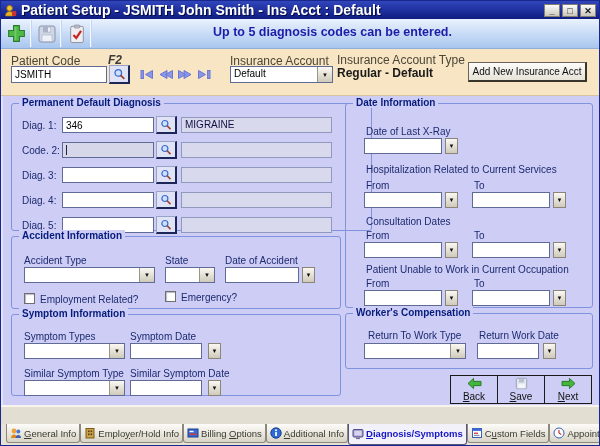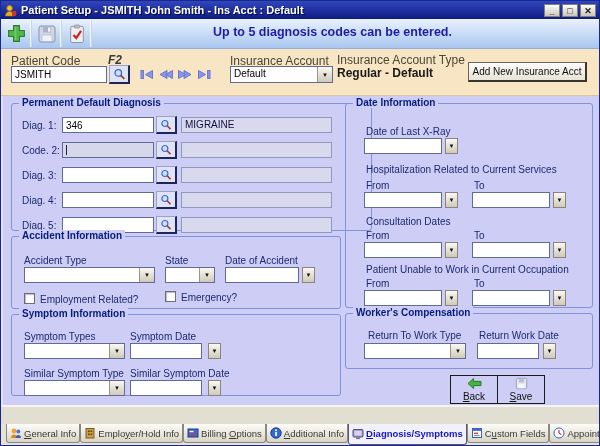--- a/index.html
+++ b/index.html
@@ -1,20 +1,20 @@
 <!DOCTYPE html>
 <html><head>
 <meta charset="utf-8">
 <style>
   html,body{margin:0;padding:0;background:#9aa0a8;font-family:"Liberation Sans",sans-serif;}
   .window{position:relative;width:600px;height:446px;background:#e6e3d6;border:1px solid #18288f;box-sizing:border-box;overflow:hidden;}
 
   
   .titlebar{position:absolute;top:0;left:0;right:0;height:18px;background:linear-gradient(#3146bc,#0e1b82);display:flex;align-items:center;padding:0 3px;box-sizing:border-box;}
-  .title-text{color:#fff;font-size:11px;font-weight:bold;margin-left:4px;white-space:nowrap;text-shadow:1px 1px 0 #000a40;}
+  .title-text{color:#fff;font-size:14px;font-weight:bold;margin-left:4px;white-space:nowrap;text-shadow:1px 1px 0 #000a40;}
   .win-btns{margin-left:auto;display:flex;gap:2px;}
   .win-btn{width:16px;height:13px;background:linear-gradient(#fdfdfd,#c9c5bb);border:1px solid #84806f;font-size:9px;line-height:12px;text-align:center;color:#1a1a1a;font-weight:bold;box-sizing:border-box;cursor:default;}
 
   
   .toolbar{position:absolute;top:18px;left:0;right:0;height:30px;background:linear-gradient(#eaf2fd,#a9c6ef);border-bottom:1px solid #8fb0dd;box-sizing:border-box;}
   .tool-btn{position:absolute;top:1px;width:29px;height:27px;display:flex;align-items:center;justify-content:center;border-right:1px solid #c2d4ef;box-shadow:inset -1px 0 0 #f4f9ff;}
   .toolbar-msg{position:absolute;top:6px;left:95px;right:30px;text-align:center;color:#1c1ca8;font-weight:bold;font-size:12.5px;}
 
   
   .header{position:absolute;top:48px;left:0;right:0;height:47px;background:#f8e5c4;border-bottom:1px solid #d8c49c;box-sizing:border-box;}
@@ -280,20 +280,26 @@
       <span><u>B</u>ack</span>
     </div>
     <div class="navbtn" style="left:494px;top:279px;">
       <svg width="13" height="13" viewBox="0 0 20 20">
           <rect x="2" y="2" width="16" height="16" rx="2" fill="#e4e7ee" stroke="#7d8496"></rect>
           <rect x="6" y="2.5" width="8" height="6" fill="#b8c0d2"></rect>
           <rect x="5" y="11" width="10" height="6.4" fill="#f4f6fa"></rect>
         </svg>
       <span><u>S</u>ave</span>
     </div>
+    <div class="navbtn" style="left:541px;top:279px;">
+      <svg width="15" height="13" viewBox="0 0 16 14">
+          <path d="M9 1.5v3.2H1v4.6h8v3.2l6-5.5z" fill="#46b33c" stroke="#1f7a1f"></path>
+        </svg>
+      <span><u>N</u>ext</span>
+    </div>
   </div>
 
   <div class="bottomstrip"></div>
 
   <div class="tabbar">
     <div class="tab">
       <svg width="12" height="12" viewBox="0 0 12 12">
           <circle cx="4" cy="4" r="2.4" fill="#f0a03c"></circle>
           <path d="M1 11c0-2 1.4-3.4 3-3.4S7 9 7 11z" fill="#e08820"></path>
           <circle cx="8.3" cy="4.6" r="2" fill="#4a77d4"></circle>

